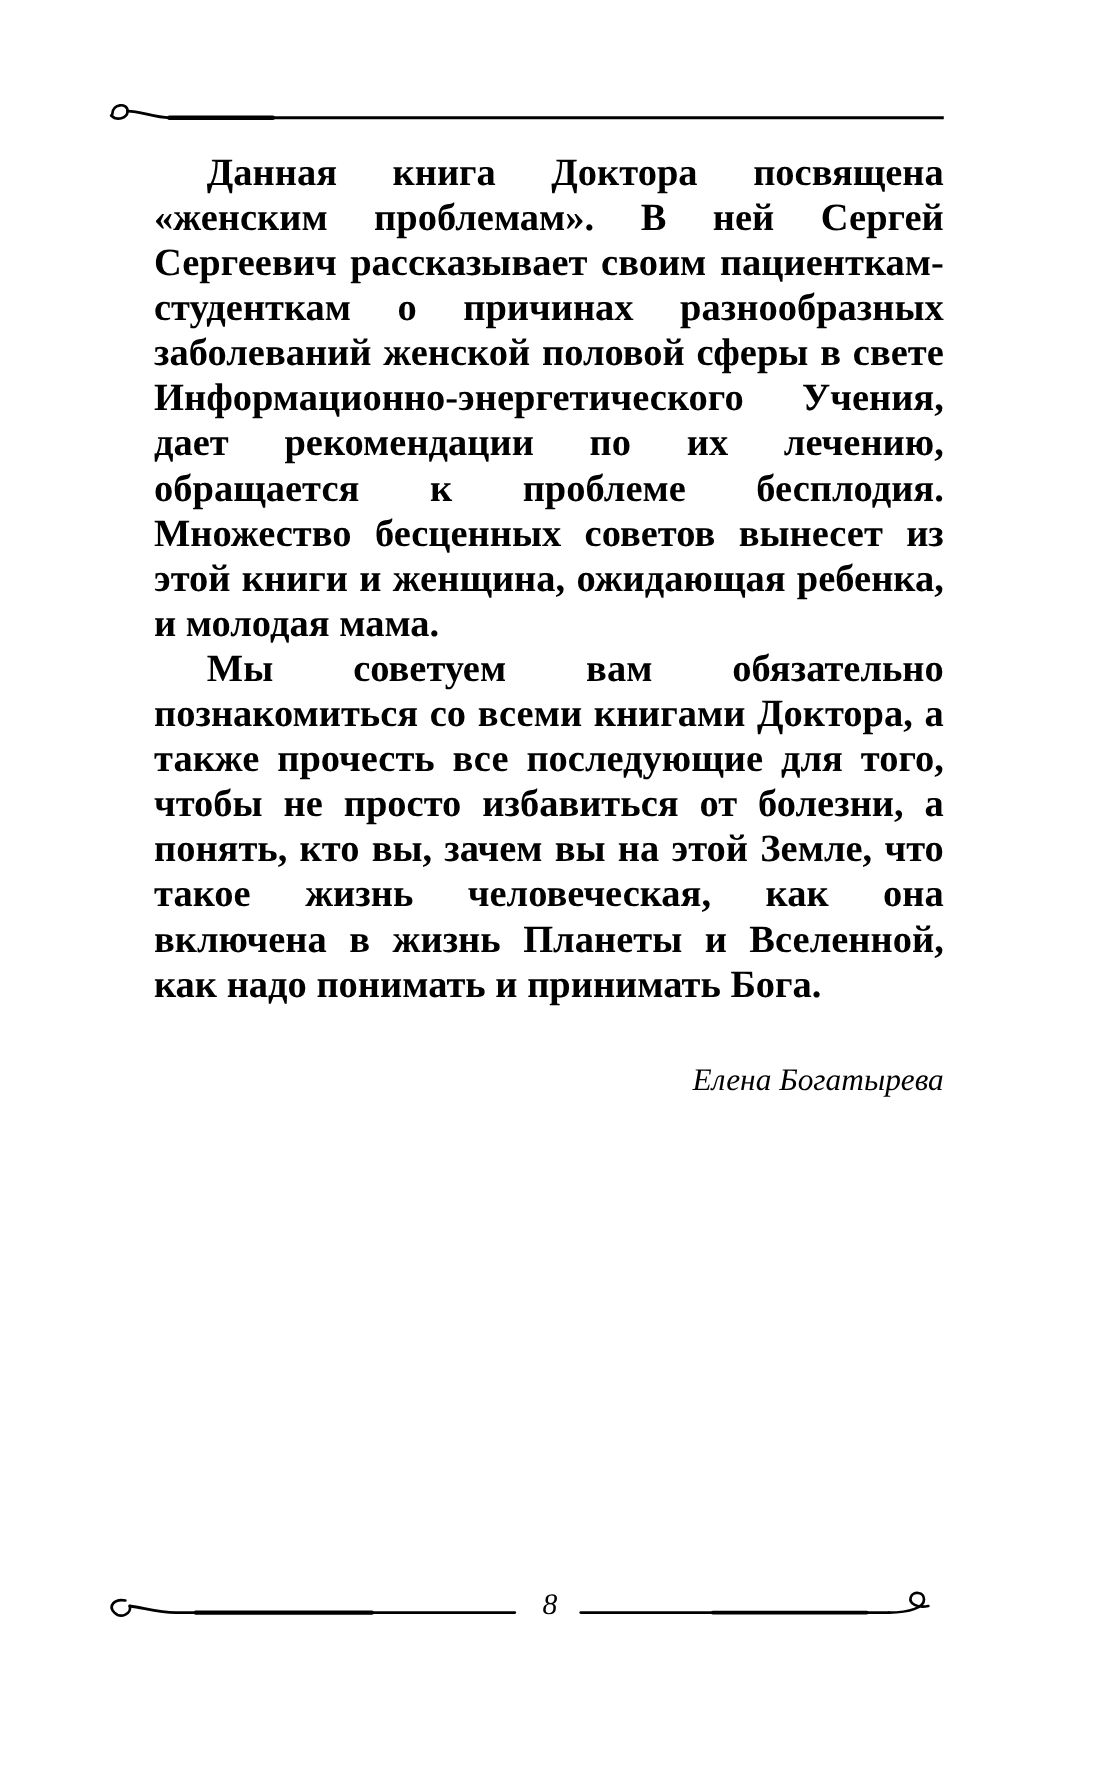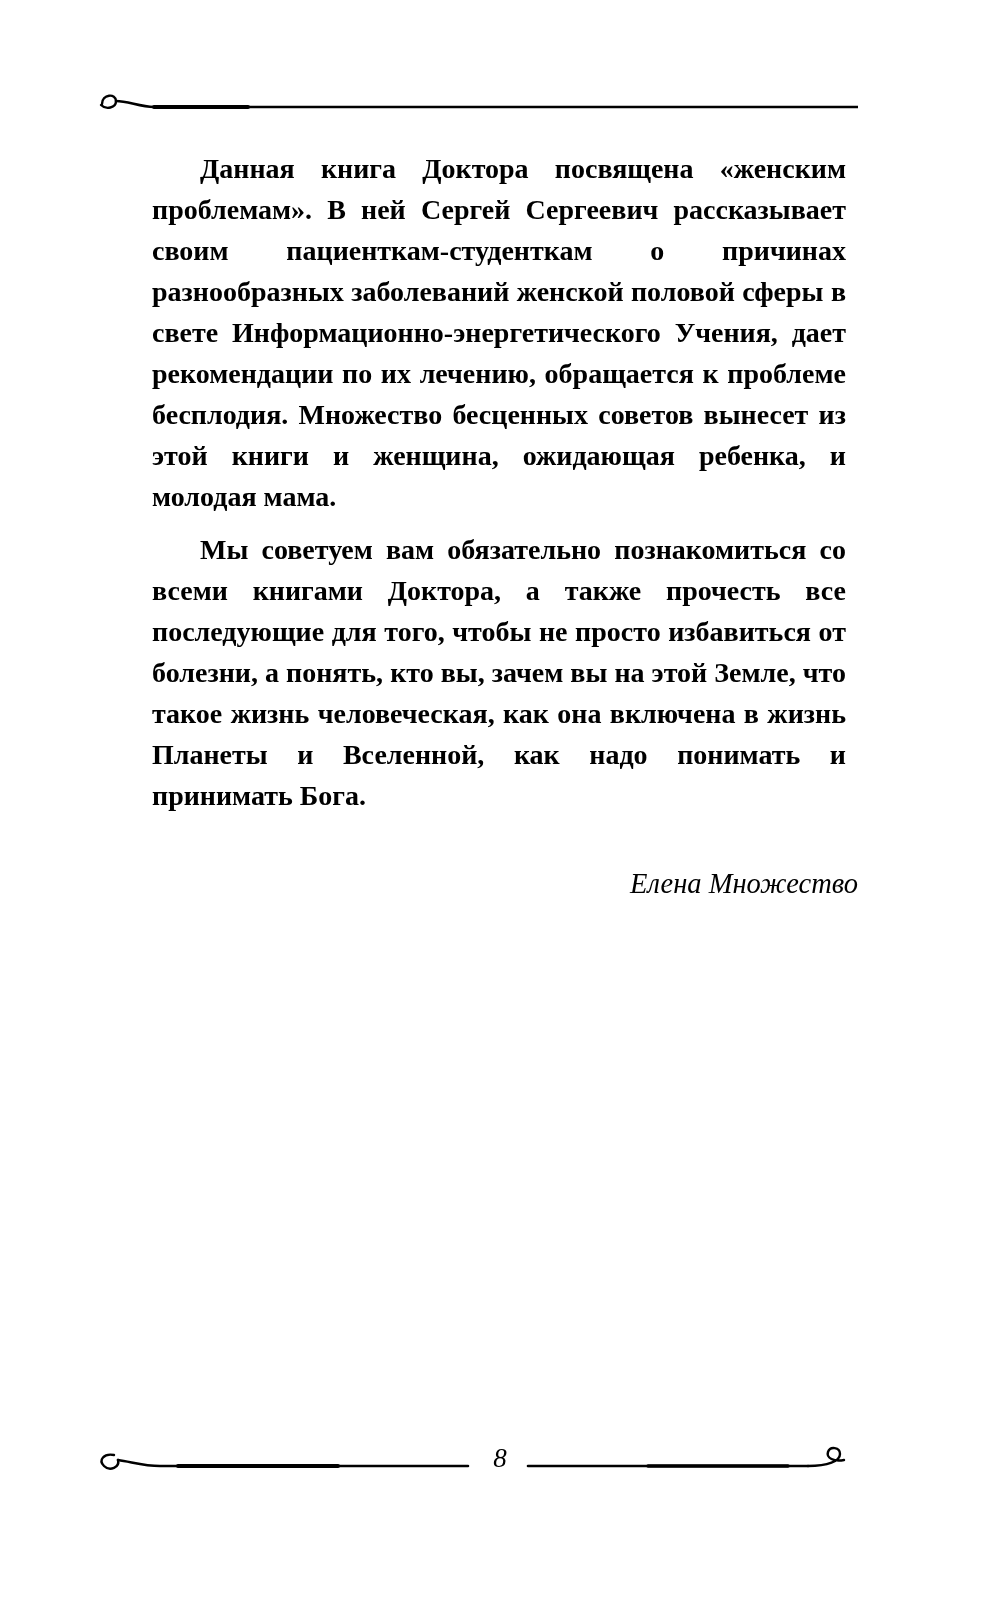--- a/index.html
+++ b/index.html
@@ -27,24 +27,24 @@
   .header-rule svg { display: block; }
 
   
   .content {
     position: absolute;
     left: 140px;
     top: 136px;
     width: 718px;
   }
   .para {
-    margin: 12px;
+    margin: 0;
     text-align: justify;
     text-justify: inter-word;
-    font-size: 28px;
+    font-size: 35px;
     line-height: 41px;
     color: #000000;
     hyphens: manual;
   }
   .para.bold {
     font-weight: bold;
     text-indent: 48px;
   }
   .para.normal {
     font-weight: bold;
@@ -92,21 +92,21 @@
         <path d="M14 16 C 14 6, 28 5, 28 13 C 28 20, 18 22, 13 17"></path>
         <path d="M28 13 C 40 13, 52 19, 66 19 L 770 19" stroke-width="2.6"></path>
       </g>
       <path d="M66 19 L 160 19" stroke="#000000" stroke-width="4" stroke-linecap="round" fill="none"></path>
     </svg>
   </div>
 
   <div class="content">
     <p class="para bold">Данная книга Доктора посвящена «женским проблемам». В ней Сергей Сергеевич рассказывает своим пациенткам-студенткам о причинах разнообразных заболеваний женской половой сферы в свете Информационно-энергетического Учения, дает рекомендации по их лечению, обращается к проблеме бесплодия. Множество бесценных советов вынесет из этой книги и женщина, ожидающая ребенка, и молодая мама.</p>
     <p class="para normal">Мы советуем вам обязательно познакомиться со всеми книгами Доктора, а также прочесть все последующие для того, чтобы не просто избавиться от болезни, а понять, кто вы, зачем вы на этой Земле, что такое жизнь человеческая, как она включена в жизнь Планеты и Вселенной, как надо понимать и принимать Бога.</p>
-    <p class="signature">Елена Множество</p>
+    <p class="signature">Елена Богатырева</p>
   </div>
 
   <div class="footer">
     <svg width="770" height="50" viewBox="0 0 770 50" xmlns="http://www.w3.org/2000/svg">
       <g fill="none" stroke="#000000" stroke-width="2.4" stroke-linecap="round">
         <path d="M26 15 C 16 13, 10 20, 16 26 C 22 32, 32 27, 30 20"></path>
         <path d="M30 20 C 44 22, 56 26, 72 26 L 380 26" stroke-width="2.6"></path>
         <path d="M440 26 L 720 26" stroke-width="2.6"></path>
         <path d="M720 26 C 740 26, 752 21, 752 14 C 752 7, 742 6, 740 12 C 738 18, 746 22, 756 20"></path>
       </g>

